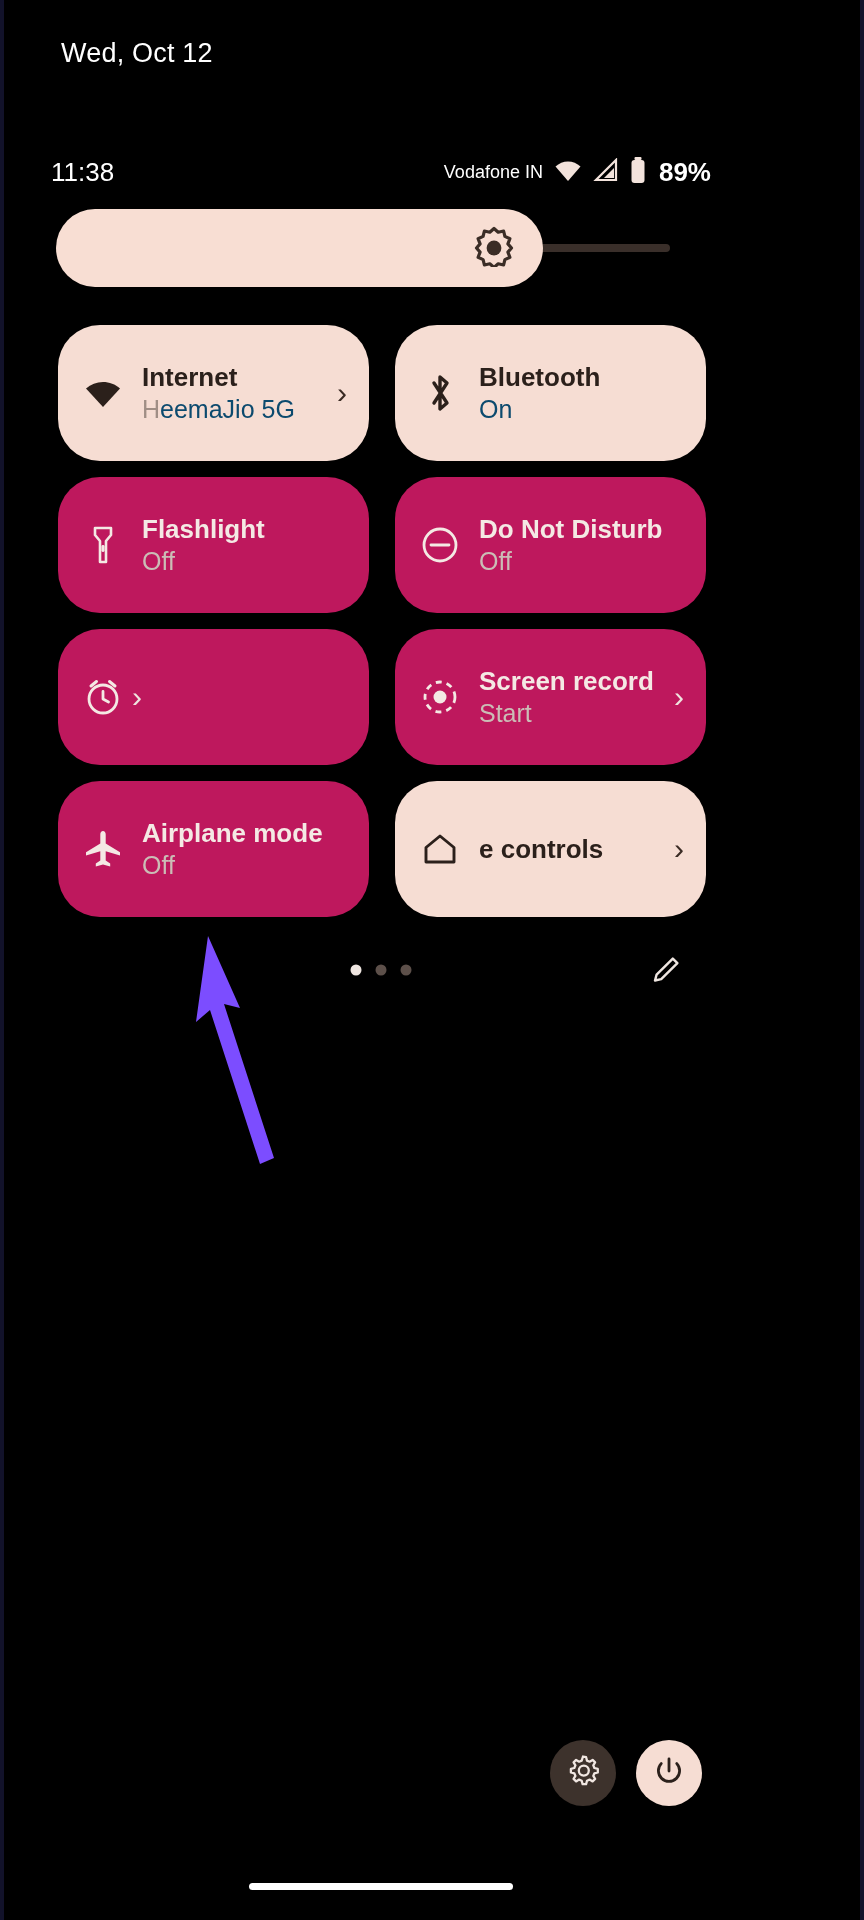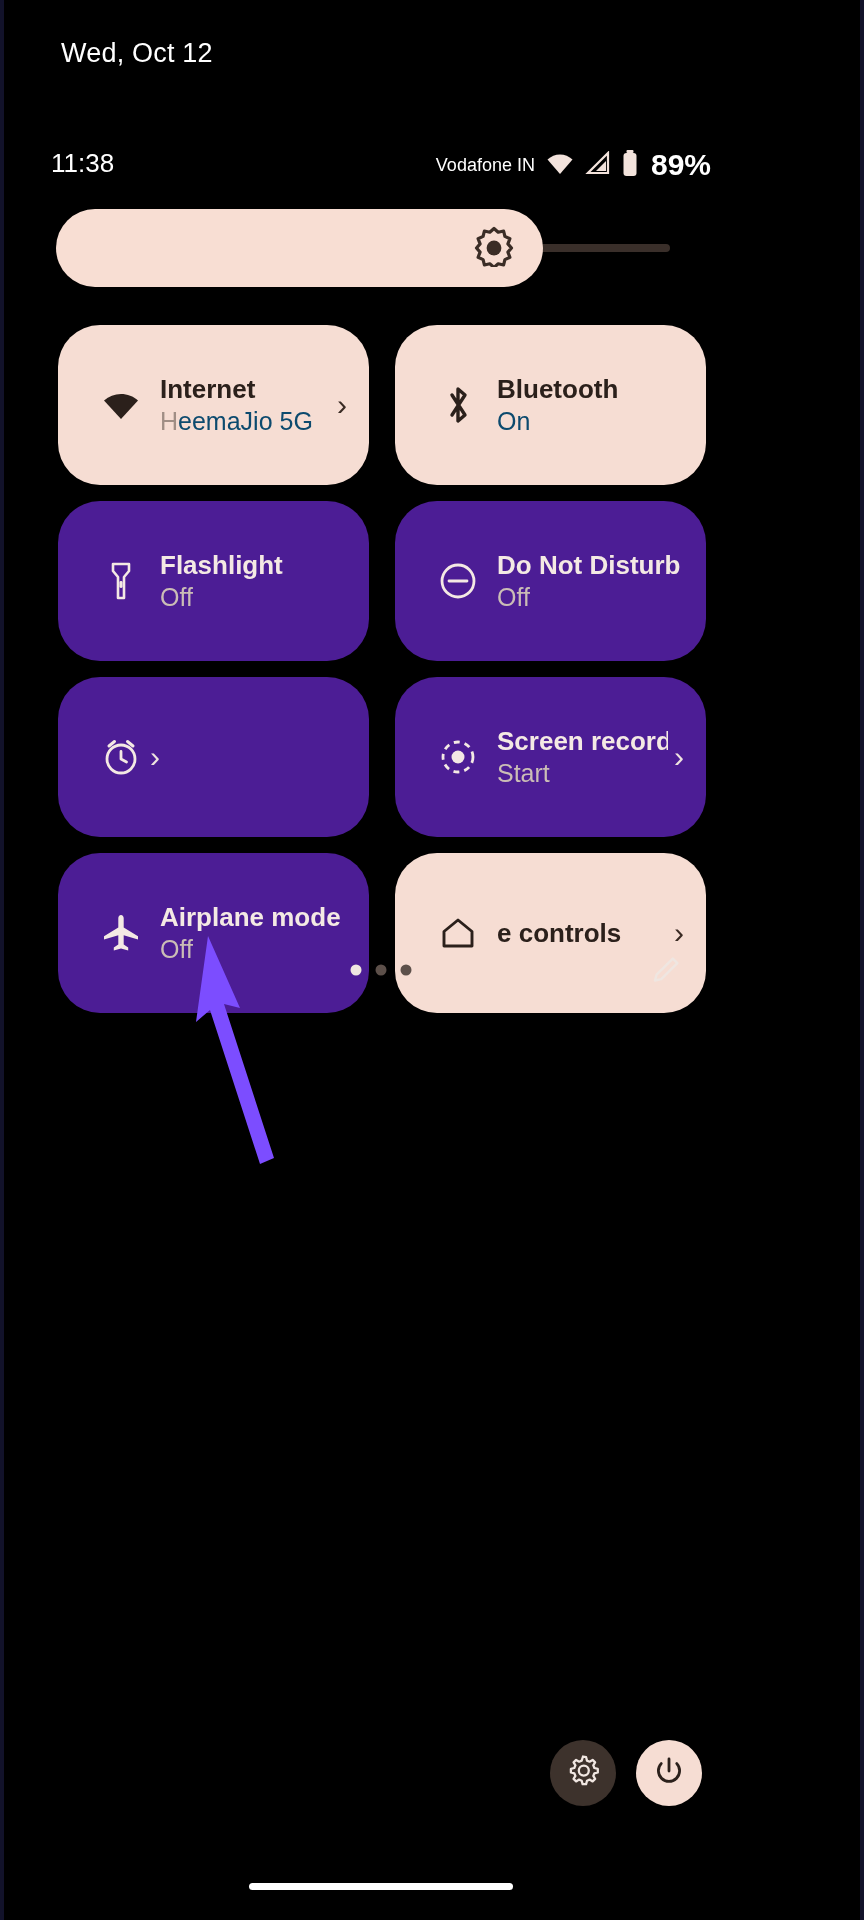--- a/index.html
+++ b/index.html
@@ -38,35 +38,35 @@
     font-size:27px;
     color:#ffffff;
     letter-spacing:0.2px;
   }
 
   
   .status-bar {
     position:absolute;
     left:0; top:148px;
     width:706px; height:40px;
-    display:flex; align-items:flex-start;
+    display:flex; align-items:flex-end;
     padding:0 23px;
   }
   .status-time {
     font-size:26px; color:#ffffff; font-weight:400;
   }
   .status-right {
     margin-left:auto;
     display:flex; align-items:center; gap:10px;
   }
   .carrier { font-size:18px; color:#ffffff; }
   .icon-wifi { display:block; }
   .icon-signal { display:block; }
   .icon-battery { display:block; }
-  .battery-pct { font-size:30px; color:#ffffff; font-weight:700; margin-left:2px; }
+  .battery-pct { font-size:26px; color:#ffffff; font-weight:700; margin-left:2px; }
 
   
   .brightness {
     position:absolute;
     left:28px; top:209px;
     width:614px; height:78px;
   }
   .brightness-track {
     position:absolute; left:0; top:50%;
     transform:translateY(-50%);
@@ -86,29 +86,29 @@
   .tiles {
     position:absolute;
     left:30px; top:325px;
     width:648px;
     display:grid;
     grid-template-columns:311px 311px;
     column-gap:26px;
     row-gap:16px;
   }
   .tile {
-    height:160px;
+    height:136px;
     border-radius:42px;
     display:flex;
     align-items:center;
-    padding:0 22px 0 40px;
+    padding:0 22px 0 22px;
     position:relative;
   }
   .tile.active { background:#f6ddd3; }
-  .tile.inactive { background:#4c1d95; }
+  .tile.inactive { background:#be185d; }
 
   .tile-icon {
     width:46px; min-width:46px;
     display:flex; align-items:center; justify-content:center;
   }
   .tile-text {
     margin-left:16px;
     display:flex; flex-direction:column; justify-content:center;
     flex:1;
     overflow:hidden;

